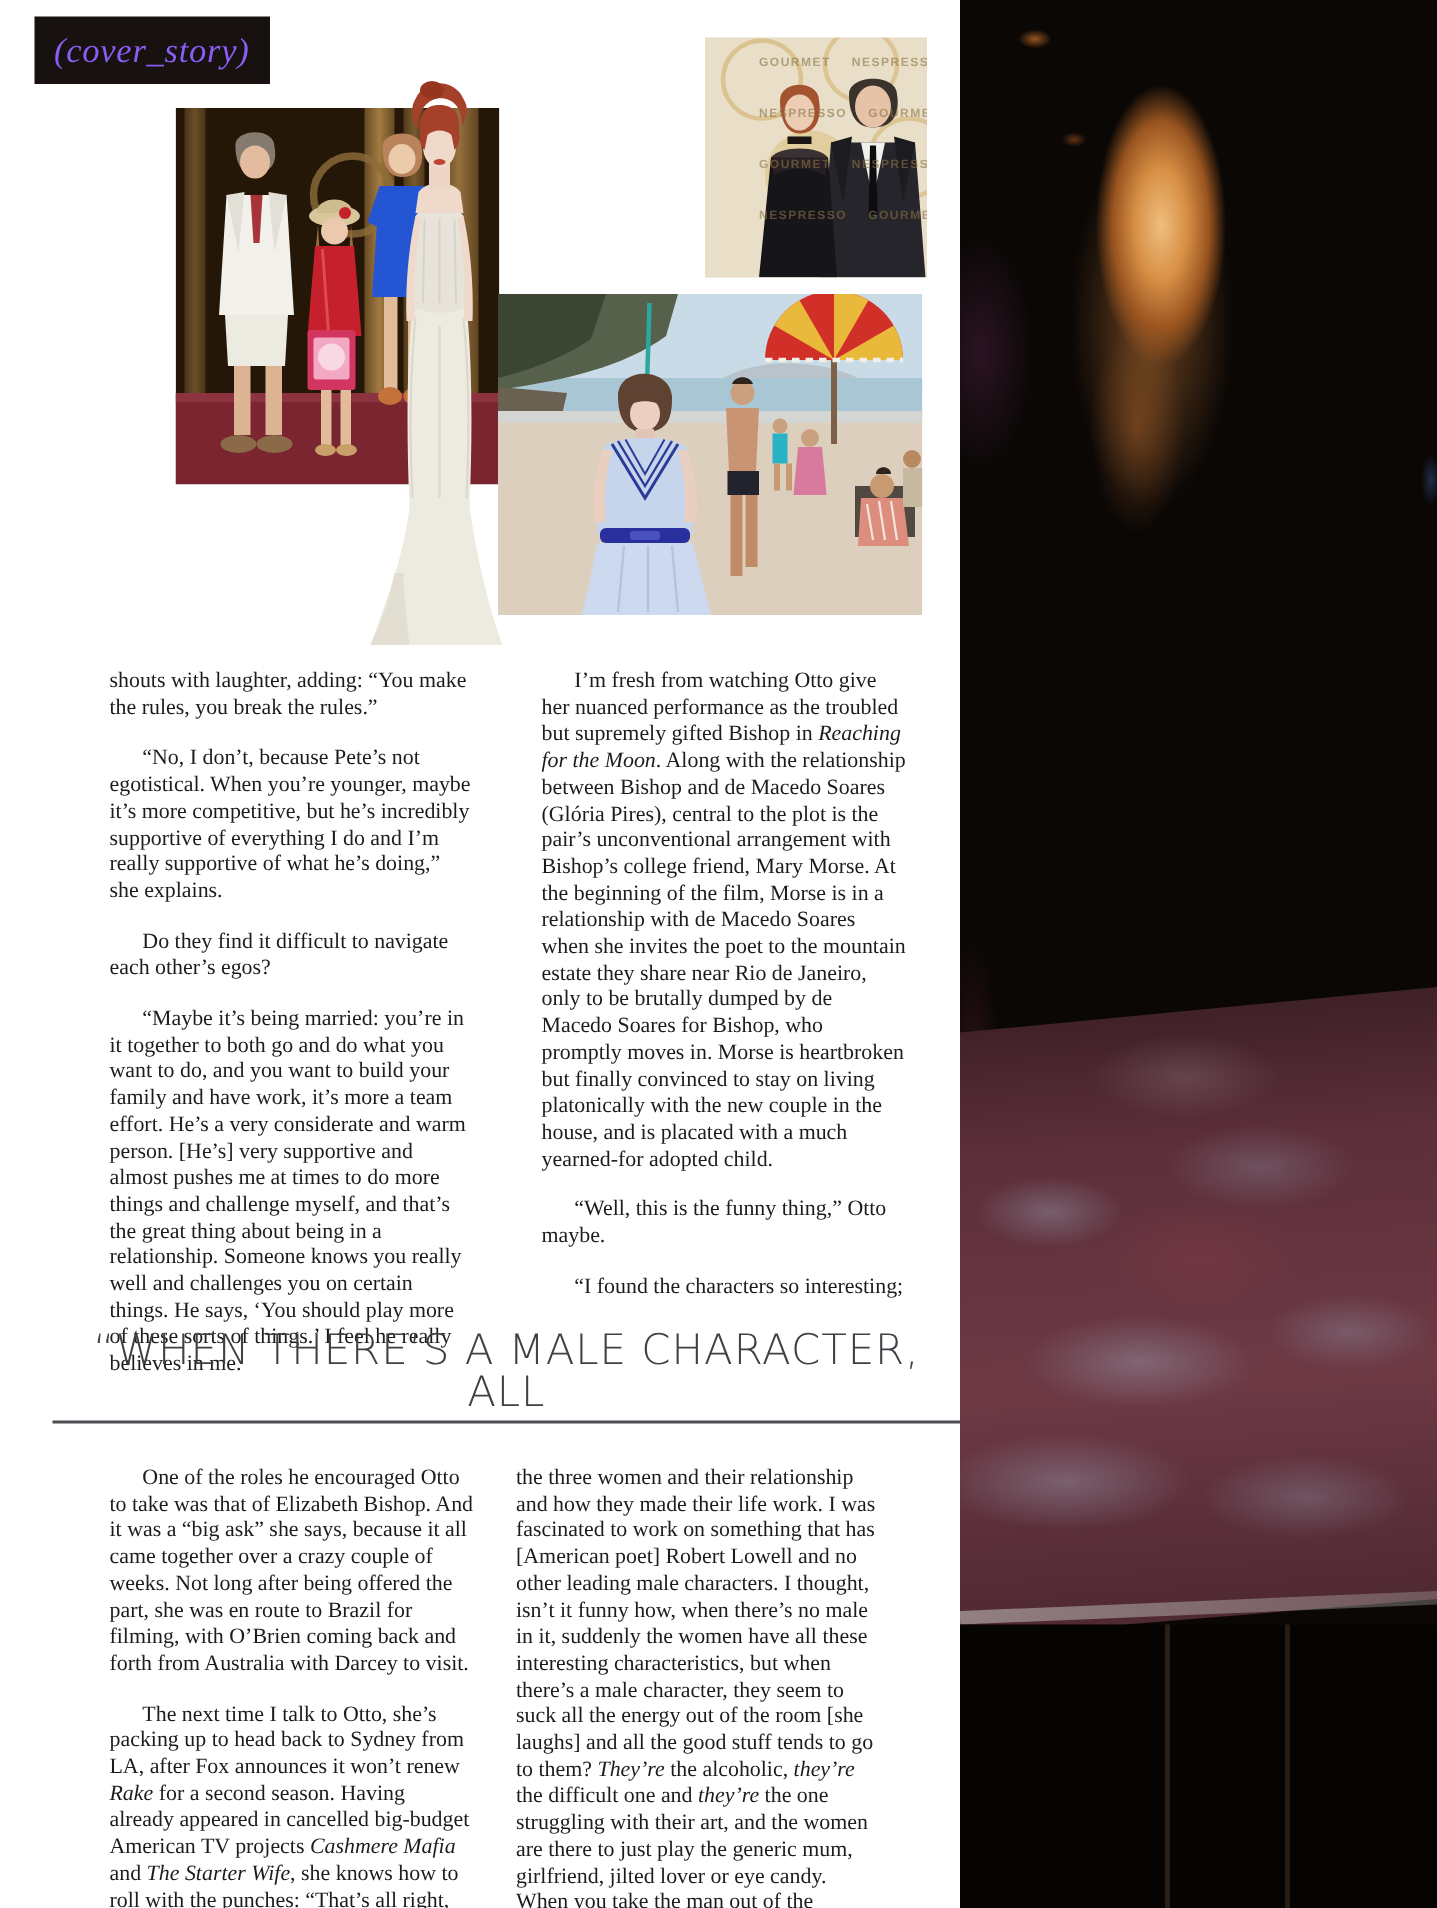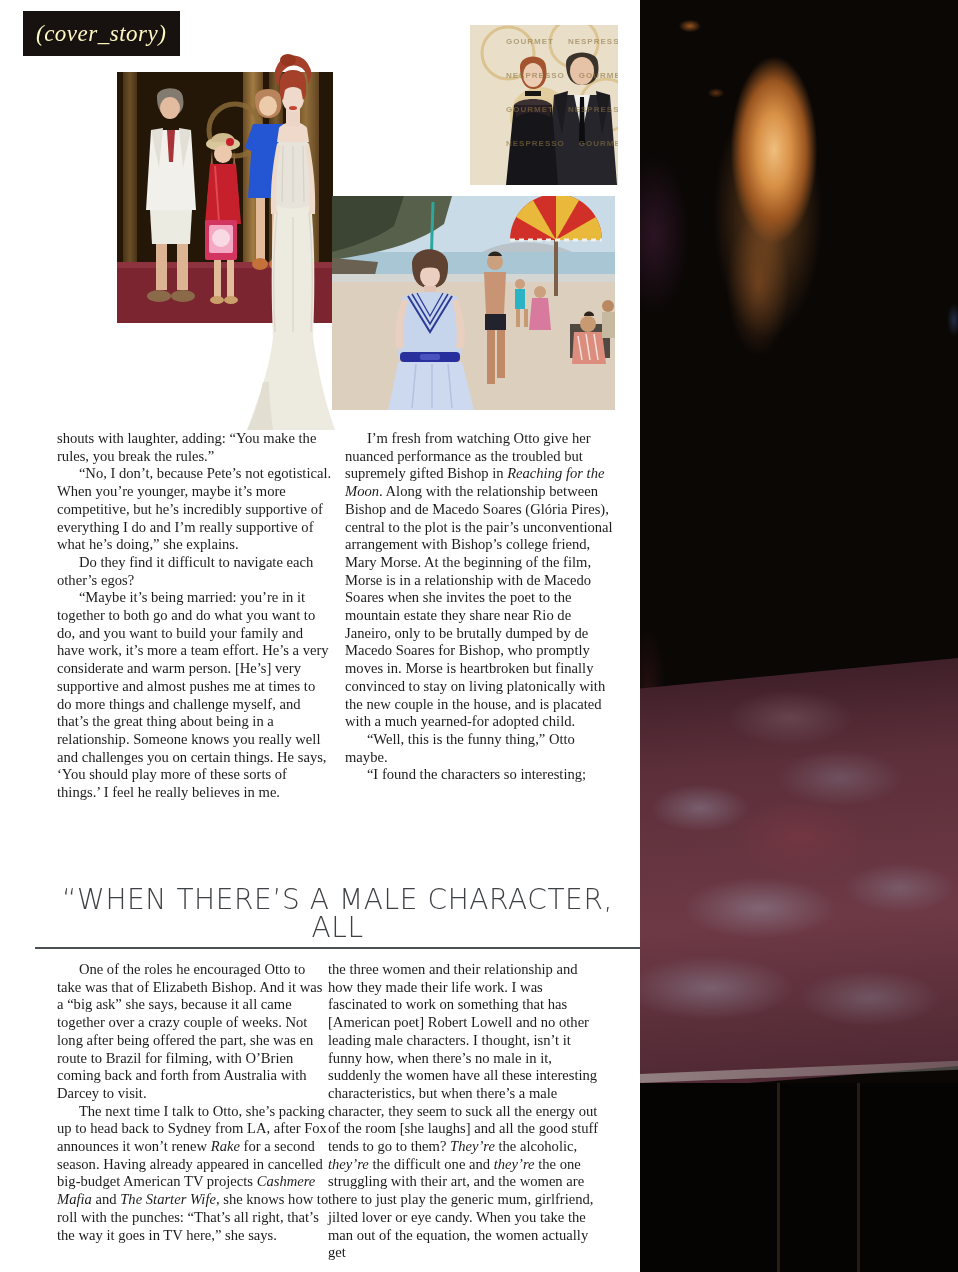--- a/index.html
+++ b/index.html
@@ -1,21 +1,21 @@
 <!DOCTYPE html>
 <html><head>
 <meta charset="utf-8">
 <style>
   html,body{margin:0;padding:0;background:#777;}
   .page{position:relative;width:958px;height:1272px;background:#ffffff;overflow:hidden;
         font-family:"Liberation Serif",serif;}
 
   
   .cover-tag{position:absolute;left:23px;top:11px;width:157px;height:45px;background:#17120f;
-    color:#fef9c3;font-style:italic;font-size:23px;display:flex;align-items:center;
+    color:#8b5cf6;font-style:italic;font-size:23px;display:flex;align-items:center;
     padding-left:13px;box-sizing:border-box;letter-spacing:.5px;}
 
   
   .photo{position:absolute;overflow:hidden;}
   #photo-family{left:117px;top:72px;width:216px;height:251px;}
   #photo-gourmet{left:470px;top:25px;width:148px;height:160px;background:#e9dfc9;}
   #photo-film{left:332px;top:196px;width:283px;height:214px;}
   #cutout{left:233px;top:42px;width:120px;height:392px;overflow:visible;}
   #photo-dark{left:640px;top:0;width:318px;height:1272px;background:
     radial-gradient(ellipse 16px 9px at 50px 26px, rgba(225,125,45,.65), transparent 70%),
@@ -59,21 +59,21 @@
   .caption .b{font-weight:bold;}
   .caption .i{font-style:italic;}
 
   
   .col{position:absolute;width:275px;font-size:14.6px;line-height:17.7px;color:#1c1c1e;
     text-align:left;}
   #col-tl{left:57px;top:430px;height:442px;}
   #col-tr{left:345px;top:430px;height:442px;}
   #col-bl{left:57px;top:961px;height:300px;}
   #col-br{left:328px;top:961px;height:300px;}
-  .col p{margin:0;}
+  .col p{margin:16px;}
   .col p.indent{text-indent:1.5em;}
   .i{font-style:italic;}
   .b{font-weight:bold;}
 
   
   .pullquote{position:absolute;left:35px;top:886px;width:605px;text-align:center;
     font-family:"DejaVu Sans",sans-serif;font-weight:200;font-size:28px;letter-spacing:.6px;
     color:#3e4145;line-height:1;}
   .pq-line{display:inline-block;border-bottom:2px solid #4c4f53;padding-bottom:5px;margin-bottom:12px;}
 </style>

